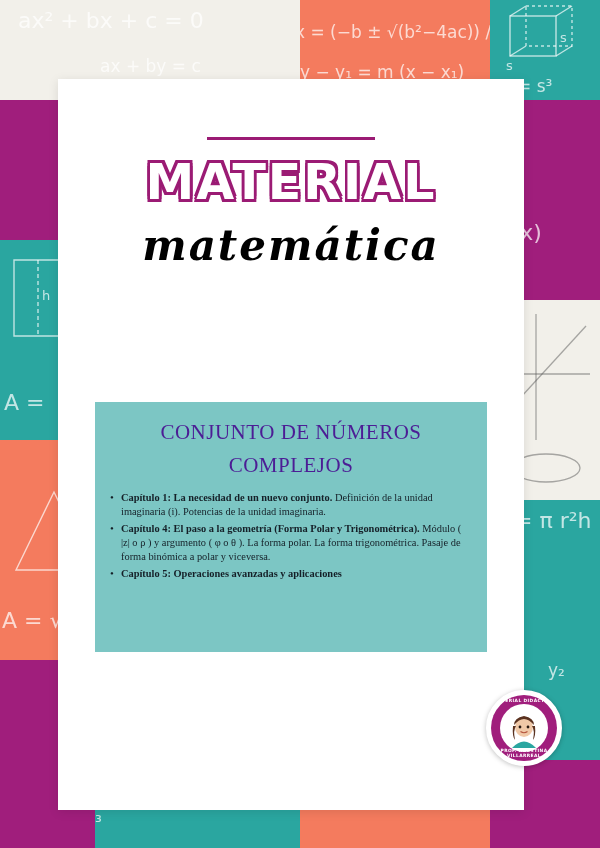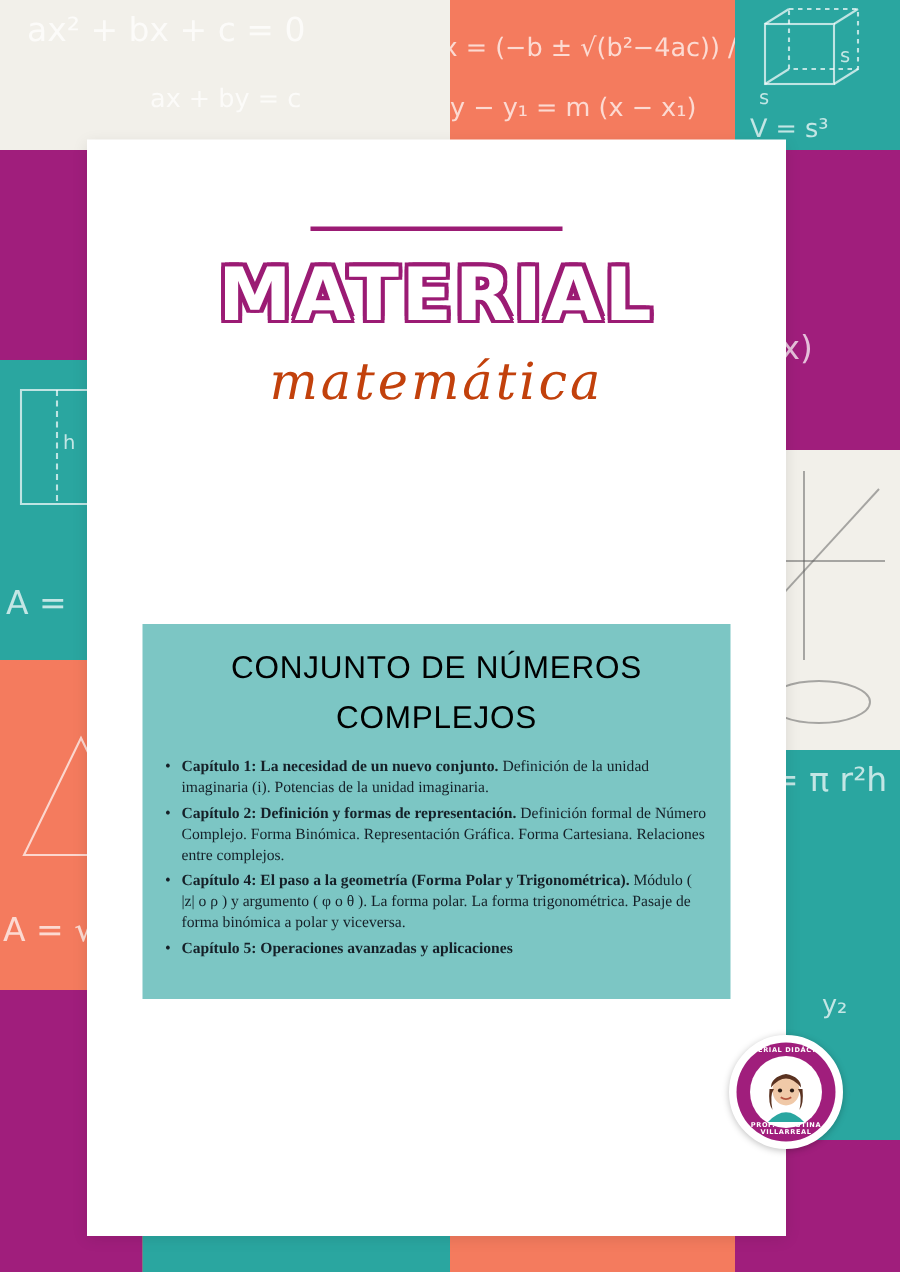--- a/index.html
+++ b/index.html
@@ -63,21 +63,21 @@
   
   .t-n { left: 0;   top: 660px; width: 95px;  height: 188px; background: #a01e7c; }
   .t-o { left: 95px; top: 660px; width: 205px; height: 188px; background: #2aa6a0; }
   .t-p { left: 300px; top: 660px; width: 190px; height: 188px; background: #f47b5e; }
   .t-q { left: 490px; top: 760px; width: 110px; height: 88px;  background: #a01e7c; }
 
   
   .card {
     position: absolute;
     left: 58px;
-    top: 93px;
+    top: 79px;
     width: 466px;
     height: 731px;
     background: #ffffff;
     box-shadow: 0 2px 10px rgba(0,0,0,0.10);
   }
   .rule {
     position: absolute;
     left: 50%;
     transform: translateX(-50%);
     width: 168px;
@@ -104,45 +104,46 @@
     paint-order: stroke fill;
     text-shadow:
       -2.6px -2.6px 0 #9b1b74,  2.6px -2.6px 0 #9b1b74,
       -2.6px  2.6px 0 #9b1b74,  2.6px  2.6px 0 #9b1b74,
       -2.6px 0 0 #9b1b74, 2.6px 0 0 #9b1b74,
        0 -2.6px 0 #9b1b74, 0 2.6px 0 #9b1b74;
   }
   .subtitle-script {
     font-family: "DejaVu Serif", serif;
     font-style: italic;
-    font-size: 34px;
-    color: #c2410c;
+    font-size: 42px;
+    color: #000000;
     letter-spacing: 2px;
     margin-top: 12px;
+    font-weight: bold;
   }
 
   
   .panel {
     position: absolute;
     left: 37px;
     top: 323px;
     width: 392px;
     height: 250px;
     background: #7cc6c4;
     color: #1d2a33;
     padding: 0;
   }
   .panel-heading {
     text-align: center;
-    font-family: Liberation Sans, sans-serif;
+    font-family: Liberation Serif, serif;
     font-size: 21px;
     letter-spacing: 0.5px;
     line-height: 1.55;
     padding: 14px 24px 6px 24px;
-    color: #000000;
+    color: #4c1d95;
   }
   .toc {
     list-style: none;
     margin: 4px 0 0 0;
     padding: 0 16px 0 26px;
   }
   .toc li {
     position: relative;
     font-size: 10.4px;
     line-height: 1.34;
@@ -348,21 +349,20 @@
 
     <div class="title-block">
       <div class="title-line">MATERIAL</div>
       <div class="subtitle-script">matemática</div>
     </div>
 
     <div class="panel">
       <div class="panel-heading">CONJUNTO DE NÚMEROS COMPLEJOS</div>
       <ul class="toc" id="toc-list">
           <li><b>Capítulo 1: La necesidad de un nuevo conjunto.</b><span> Definición de la unidad imaginaria (i). Potencias de la unidad imaginaria.</span></li>
-          <li><b>Capítulo 2: Definición y formas de representación.</b><span> Definición formal de Número Complejo. Forma Binómica. Representación Gráfica. Forma Cartesiana. Relaciones entre complejos.</span></li>
           <li><b>Capítulo 4: El paso a la geometría (Forma Polar y Trigonométrica).</b><span> Módulo ( |z| o ρ ) y argumento ( φ o θ ). La forma polar. La forma trigonométrica. Pasaje de forma binómica a polar y viceversa.</span></li>
           <li><b>Capítulo 5: Operaciones avanzadas y aplicaciones</b><span></span></li>
         </ul>
     </div>
   </div>
 
   <div class="badge">
     <div class="ring"></div>
     <div class="txt-top">MATERIAL DIDÁCTICO</div>
     <div class="txt-bot">PROF. AGUSTINA VILLARREAL</div>

